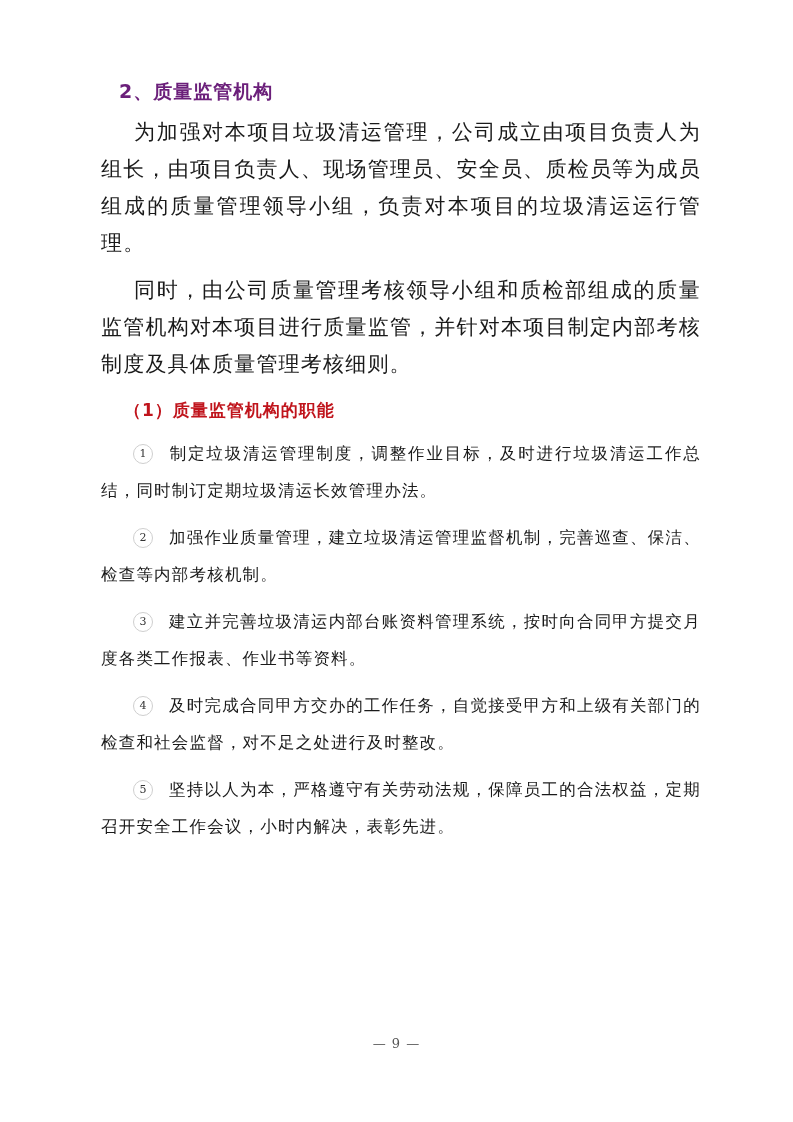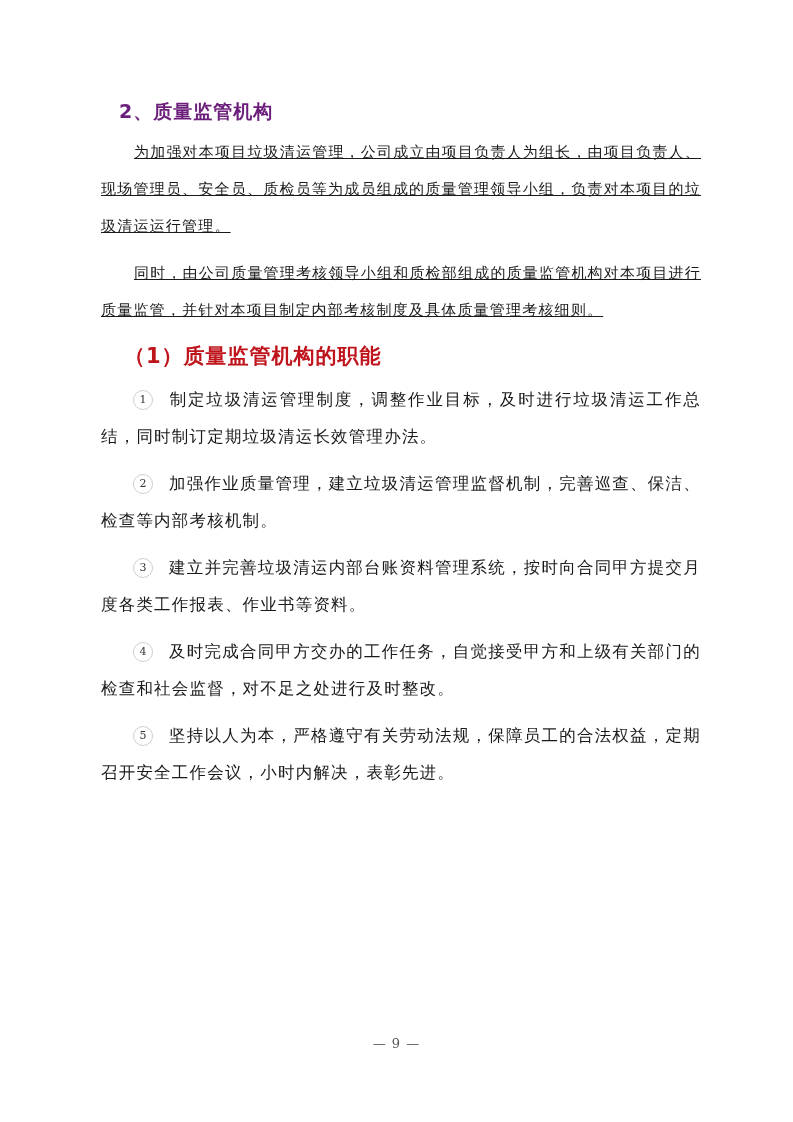--- a/index.html
+++ b/index.html
@@ -17,49 +17,48 @@
   }
   .page {
     position: absolute;
     left: 0; top: 0;
     width: 793px;
     height: 1122px;
   }
   .content {
     position: absolute;
     left: 101px;
-    top: 92px;
+    top: 72px;
     width: 600px;
   }
   .h2 {
     font-family: "DejaVu Sans", "Liberation Sans", sans-serif;
     font-weight: bold;
     font-size: 19px;
     color: #6b1f7a;
     line-height: 38px;
     margin: 0 0 4px 18px;
     letter-spacing: 1px;
   }
   .h3 {
     font-family: "DejaVu Sans", "Liberation Sans", sans-serif;
     font-weight: bold;
-    font-size: 21px;
+    font-size: 17px;
     color: #c0141c;
     line-height: 34px;
     margin: 8px 0 8px 23px;
     letter-spacing: 1px;
   }
   p.para {
-    font-size: 15px;
+    font-size: 21px;
     line-height: 37px;
     margin: 0 0 10px 0;
     text-indent: 33px;
     text-align: justify;
     letter-spacing: 1.2px;
-    text-decoration: underline;
   }
   p.item {
     font-size: 16.5px;
     line-height: 37px;
     margin: 0 0 10px 0;
     text-align: justify;
     letter-spacing: 1.2px;
     padding-left: 0;
   }
   .num {

